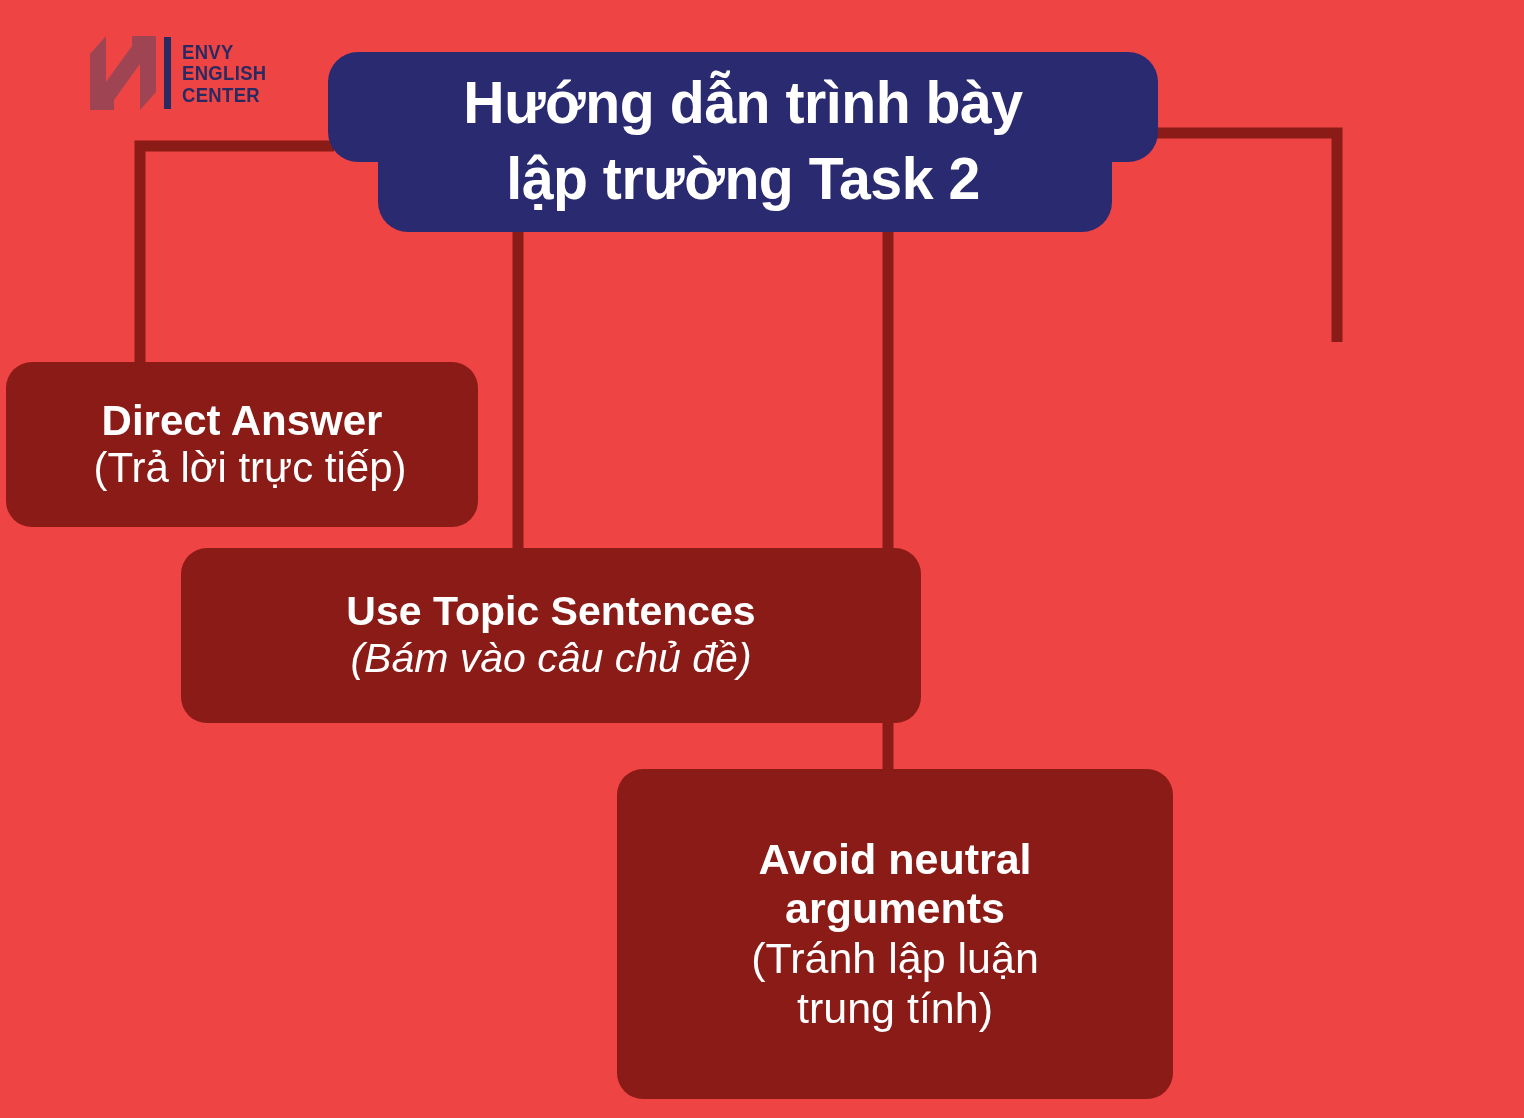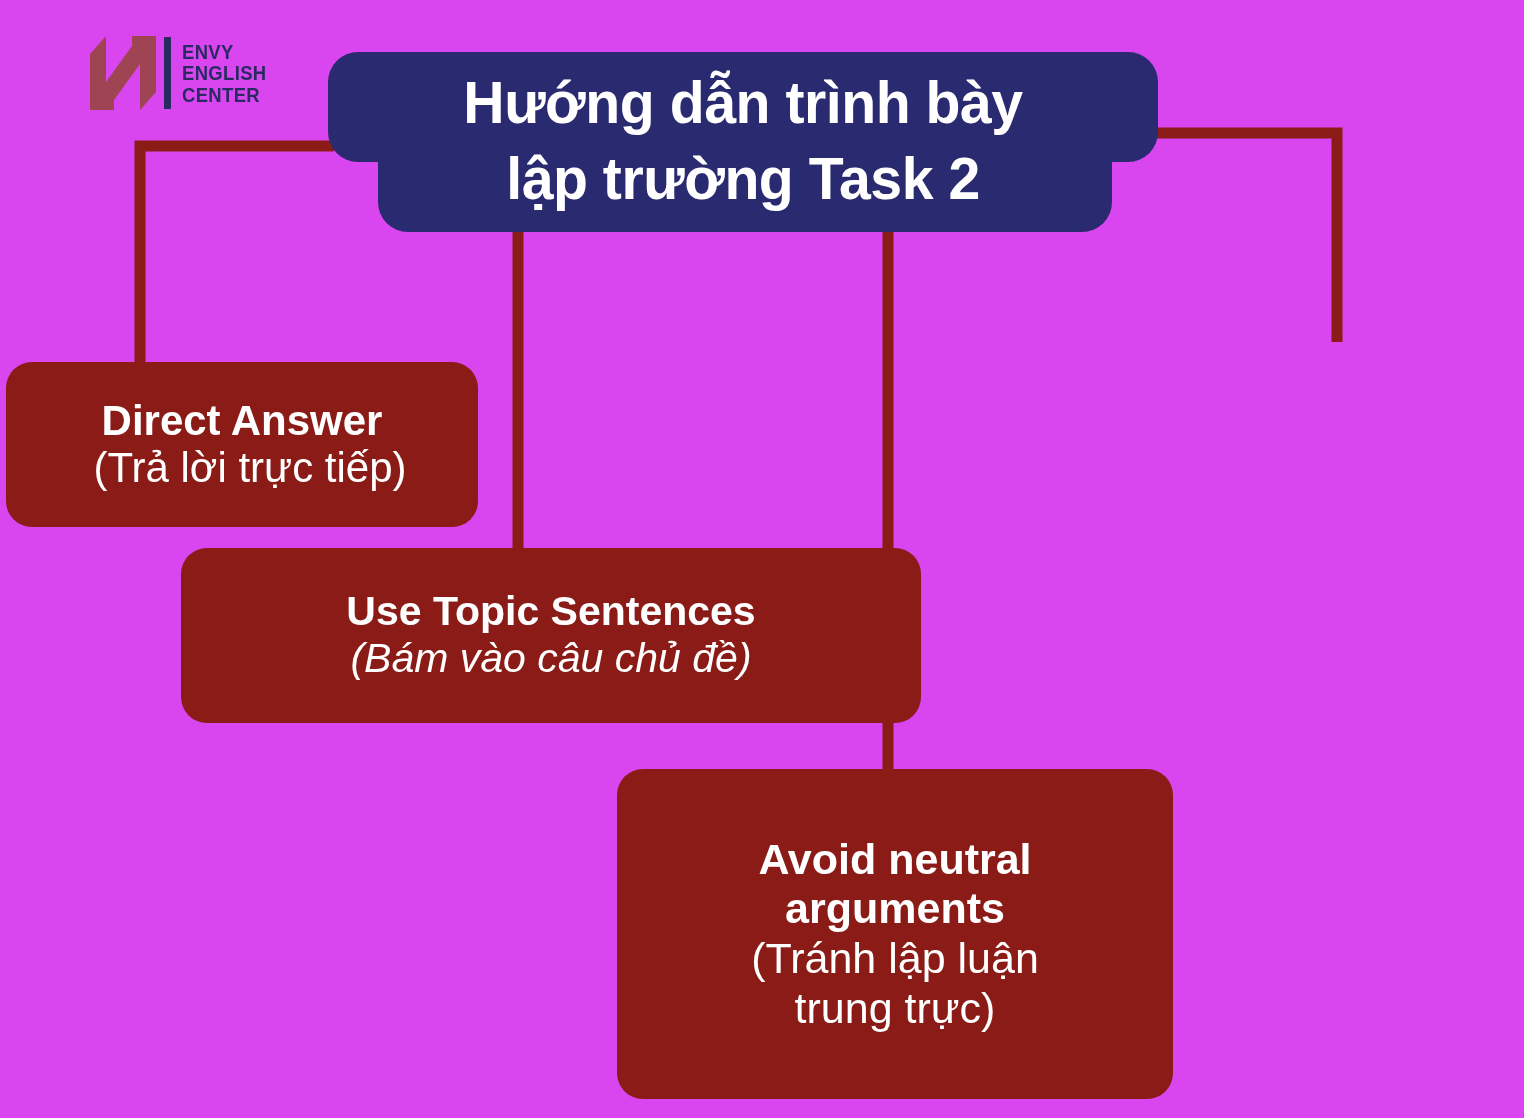--- a/index.html
+++ b/index.html
@@ -8,21 +8,21 @@
     padding: 0;
     background: #ffffff;
   }
   body {
     font-family: "Liberation Sans", sans-serif;
   }
   #canvas {
     position: relative;
     width: 1524px;
     height: 1118px;
-    background: #d946ef;
+    background: #ef4444;
     overflow: hidden;
   }
 
   
   #connector-layer {
     position: absolute;
     left: 0;
     top: 0;
     width: 1524px;
     height: 1118px;
@@ -210,16 +210,16 @@
   <div id="node-topic" class="node red-box">
     <div class="head">Use Topic Sentences</div>
     <div class="sub">(Bám vào câu chủ đề)</div>
   </div>
 
 
   <div id="node-avoid" class="node red-box">
     <div class="head">Avoid neutral</div>
     <div class="head">arguments</div>
     <div class="sub">(Tránh lập luận</div>
-    <div class="sub">trung trực)</div>
+    <div class="sub">trung tính)</div>
   </div>
 
 </div>
 
 </body></html>

